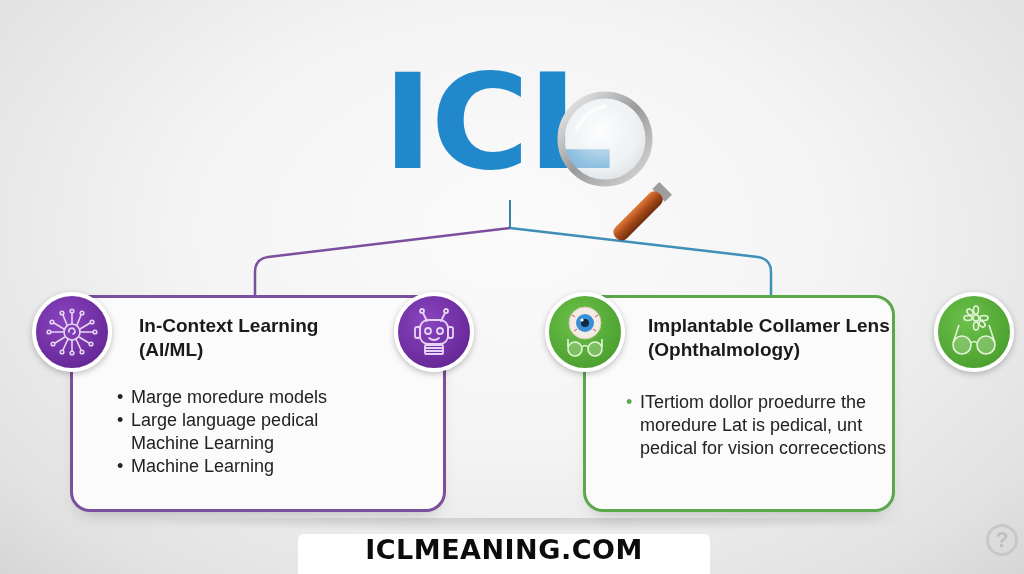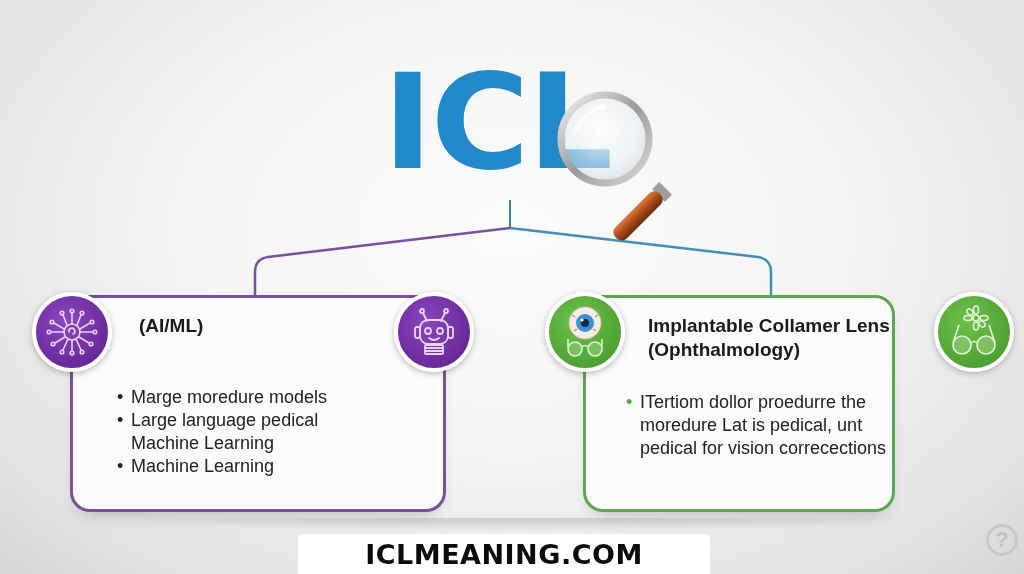--- a/index.html
+++ b/index.html
@@ -47,21 +47,21 @@
   }
   .bullets { position: absolute; list-style: none; font-size: 18px; line-height: 23px; color: #222; }
   .bullets li { position: relative; padding-left: 14px; }
   .bullets li.cont { padding-left: 14px; }
   .bullets li .dot { position: absolute; left: 0; top: 0; }
   .green-dot { color: #5aa84a; }
 
   .footer-box {
     position: absolute; left: 298px; top: 534px; width: 412px; height: 40px;
     background: #ffffff; border-radius: 6px 6px 0 0;
-    display: flex; align-items: center; justify-content: center;
+    display: flex; justify-content: center;
   }
   .footer-text {
     font-family: "DejaVu Sans", sans-serif; font-weight: 900; font-size: 27px;
     letter-spacing: 0.5px; color: #0c0c0c;
   }
   .help {
     position: absolute; left: 986px; top: 524px; width: 32px; height: 32px; border-radius: 50%;
     border: 3px solid #c8c8c8; color: #c0c0c0; font-size: 22px; font-weight: 700;
     display: flex; align-items: center; justify-content: center;
     font-family: "Liberation Sans", sans-serif;
@@ -105,20 +105,21 @@
     <g transform="rotate(45 112 112)">
       <rect x="103" y="104" width="18" height="10" fill="#9e9e9e"></rect>
       <rect x="104" y="112" width="16" height="62" rx="7" fill="url(#handleG)"></rect>
     </g>
     <circle cx="57" cy="57" r="44" fill="url(#lensG)" stroke="url(#rimG)" stroke-width="7"></circle>
     <path d="M28 48 Q38 28 58 24" stroke="#ffffff" stroke-width="4" fill="none" opacity="0.7"></path>
   </svg>
 
   <div class="card left">
     <div class="card-title" style="left:66px; top:16px;">
+      <div>In-Context Learning</div>
       <div>(AI/ML)</div>
     </div>
     <ul class="bullets" style="left:44px; top:88px;">
       <li><span class="dot">•</span><span>Marge moredure models</span></li>
       <li><span class="dot">•</span><span>Large language pedical</span></li>
       <li class="cont"><span>Machine Learning</span></li>
       <li><span class="dot">•</span><span>Machine Learning</span></li>
     </ul>
   </div>
 

